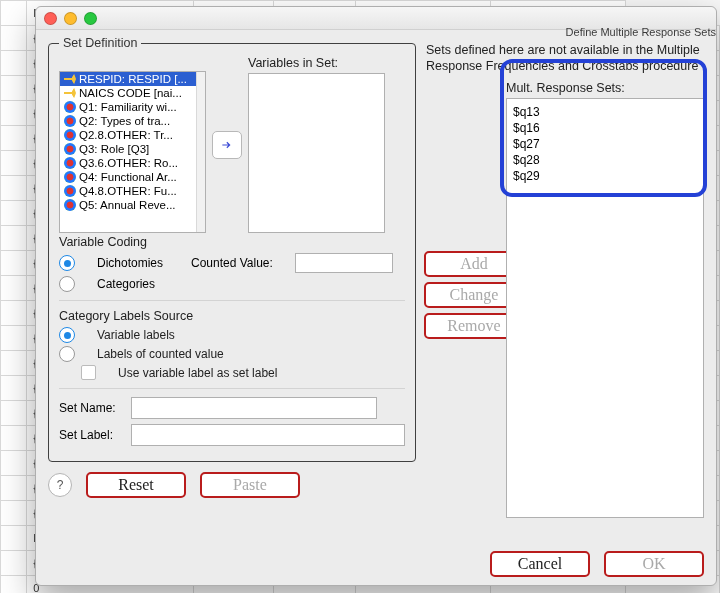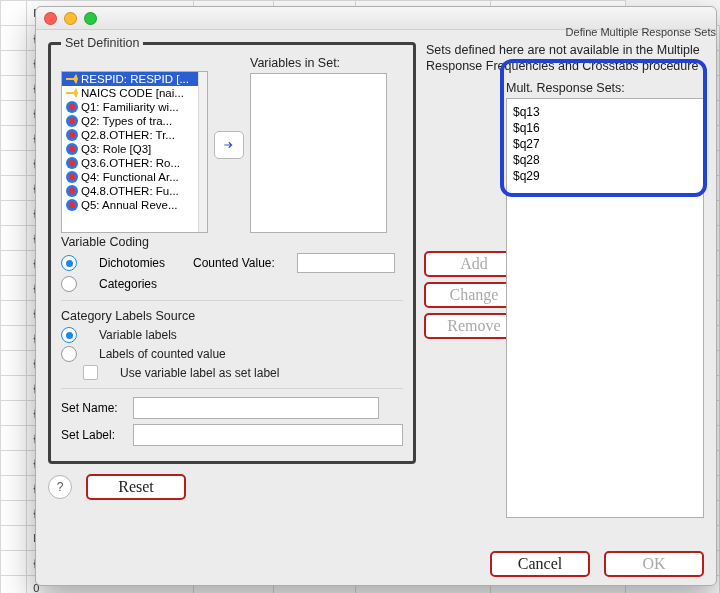--- a/index.html
+++ b/index.html
@@ -110,21 +110,21 @@
     gap: 8px;
   }
 
   
   .left-col {
     flex: 1;
     display: flex;
     flex-direction: column;
   }
   fieldset.setdef {
-    border: 3px solid #404040;
+    border: 1px solid #404040;
     border-radius: 4px;
     padding: 6px 10px 10px 10px;
     margin: 4px 0 8px 0;
   }
   fieldset.setdef > legend {
     padding: 0 4px;
     color: #333;
     font-size: 12.5px;
   }
   .top-row {
@@ -623,20 +623,21 @@
         </div>
         <div class="name-row">
           <label>Set Label:</label>
           <input class="name-input" style="flex: 1 1 0%;" value="">
         </div>
       </fieldset>
 
       <div class="bottom-bar">
         <div class="help-circle">?</div>
         <div class="pill-btn">Reset</div>
+        <div class="pill-btn disabled">Paste</div>
       </div>
     </div>
 
     <div class="right-col">
       <div class="note">Sets defined here are not available in the Multiple Response Frequencies and Crosstabs procedure</div>
 
       <div class="sets-area">
         <div class="sets-btns">
           <div class="pill-btn disabled">Add</div>
           <div class="pill-btn disabled">Change</div>

